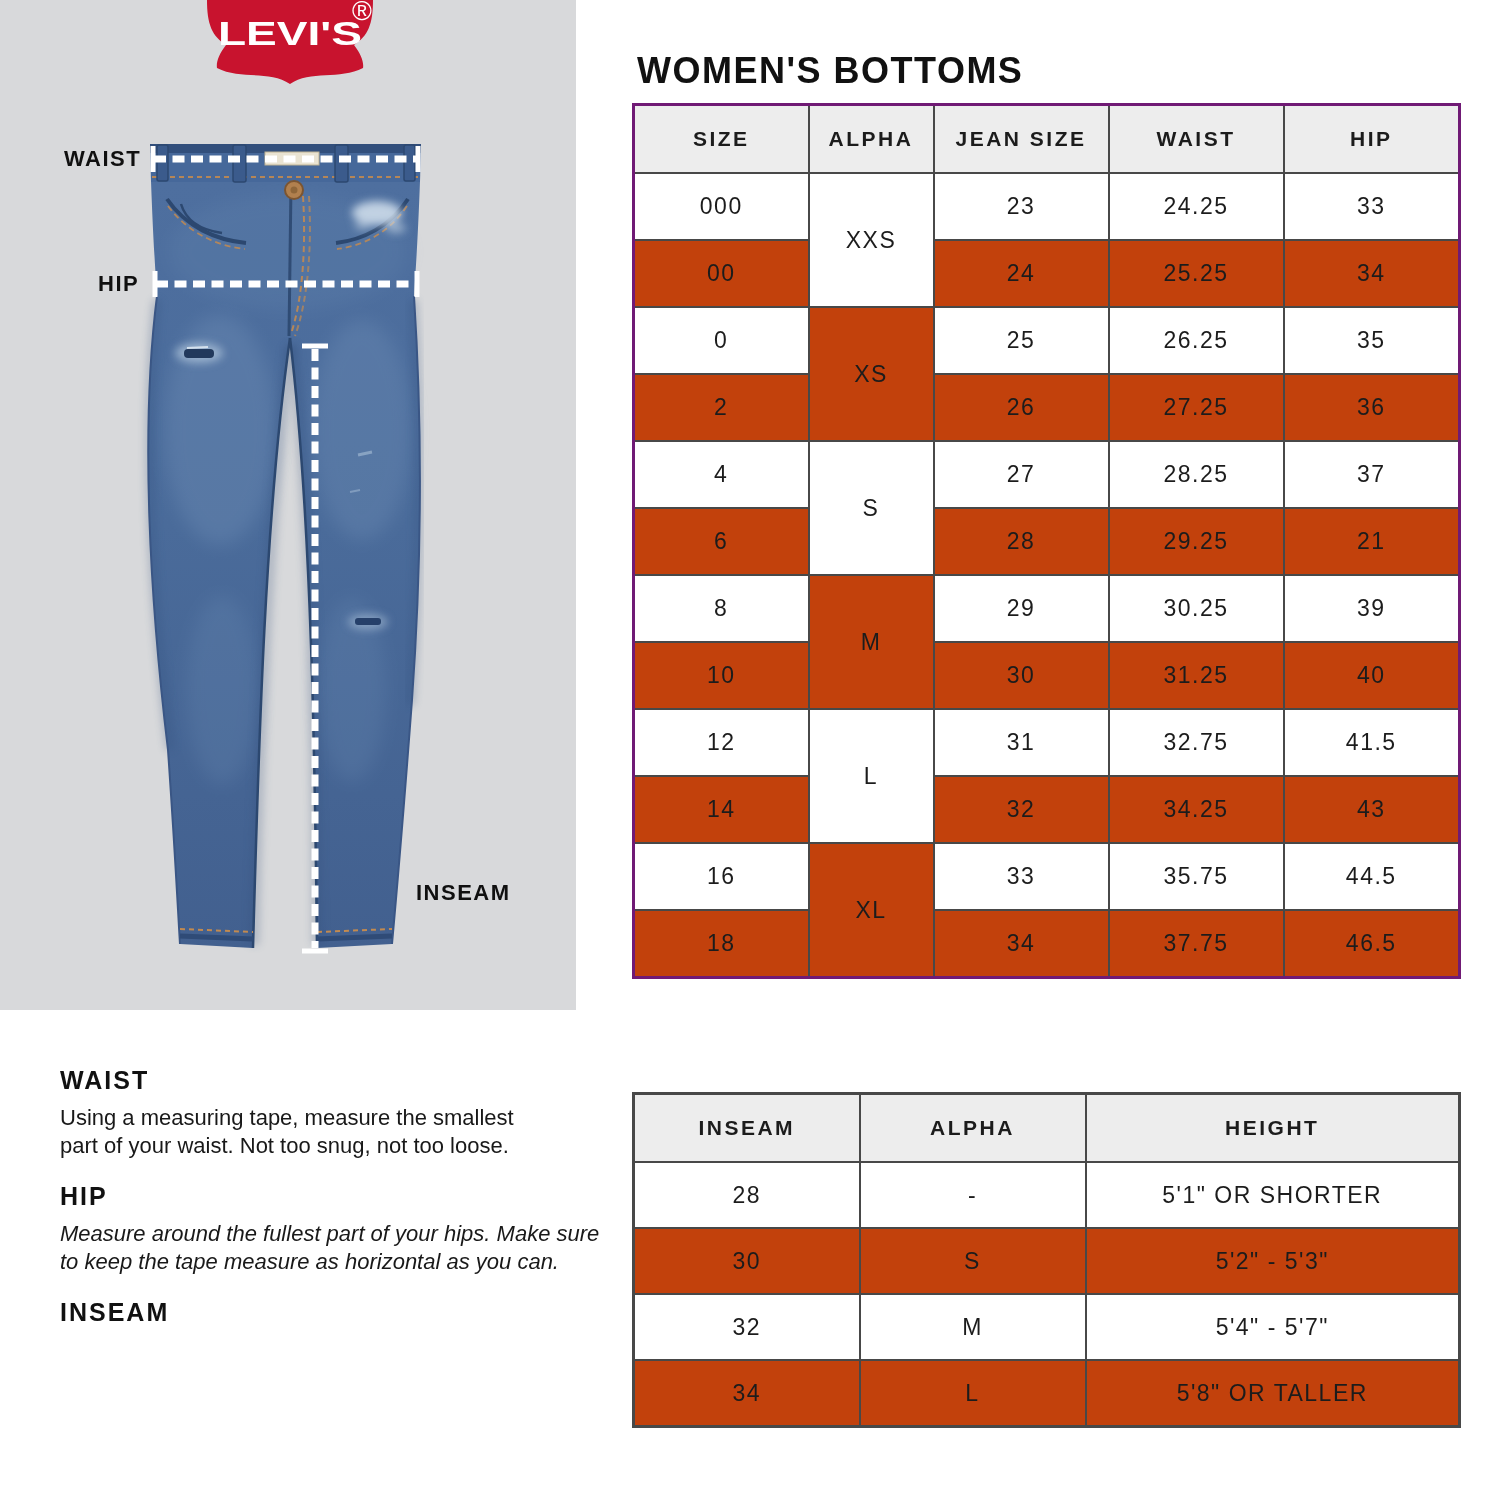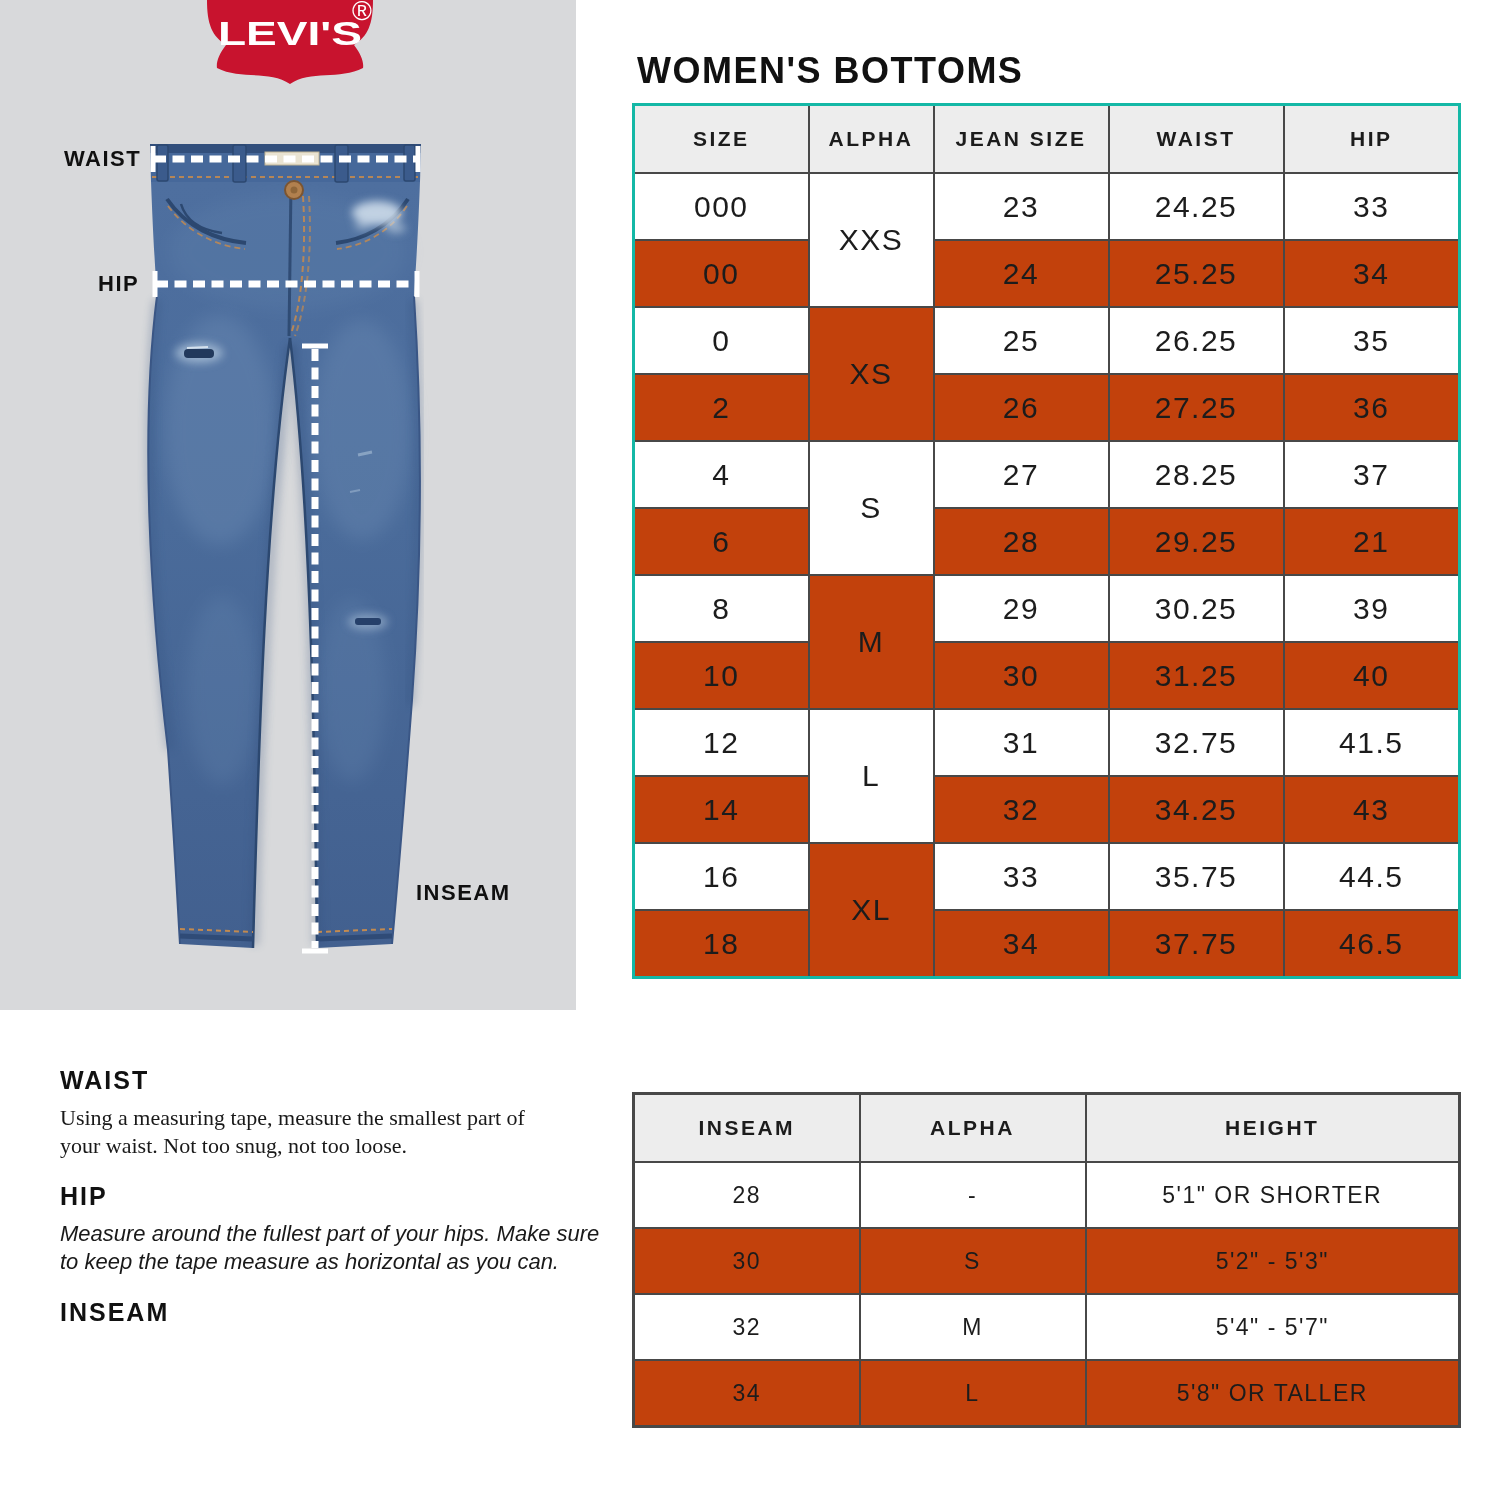--- a/index.html
+++ b/index.html
@@ -18,39 +18,39 @@
   }
   #waist-label{left:64px;top:146px;}
   #hip-label{left:98px;top:271px;}
   #inseam-label{left:416px;top:880px;}
 
   
   .guide{position:absolute;left:60px;top:1066px;width:560px;}
   .guide-item{margin:0 0 22px 0;}
   .guide-title{font-weight:bold;font-size:25px;letter-spacing:2px;margin:0 0 9px 0;color:#111;}
   .guide-text{font-size:22px;line-height:28px;margin:0;color:#191919;}
-  .guide-item:nth-child(1) .guide-text{max-width:478px;font-family:Liberation Serif, serif;}
+  .guide-item:nth-child(1) .guide-text{max-width:478px;}
   .guide-item:nth-child(2) .guide-text{max-width:560px;font-style:italic;}
   .guide-item:nth-child(3) .guide-text{max-width:560px;}
 
   
   .section-title{position:absolute;font-size:36px;font-weight:bold;letter-spacing:1.5px;color:#111;}
   #title-bottoms{left:637px;top:50px;}
   #title-inseam{left:637px;top:1039px;}
 
   
   table{border-collapse:collapse;position:absolute;table-layout:fixed;background:#fff;}
-  #size-table{left:632px;top:103px;width:826px;border:3px solid #14b8a6;}
+  #size-table{left:632px;top:103px;width:826px;border:3px solid #701a75;}
   #inseam-table{left:632px;top:1092px;width:826px;border:3px solid #484848;}
   th,td{
     border:2px solid #484848;text-align:center;vertical-align:middle;
     padding:0;color:#1c1c1c;
   }
   th{font-size:21px;font-weight:bold;letter-spacing:2.5px;background:#ededed;height:66px;}
-  #size-table td{height:65px;font-size:30px;letter-spacing:1.5px;}
+  #size-table td{height:65px;font-size:23px;letter-spacing:1.5px;}
   #inseam-table td{height:64px;font-size:23px;letter-spacing:1.5px;}
   .cl{background:#ffffff;}
   .cs{background:#c2410c;}
 </style>
 </head>
 <body>
 
 <div class="page">
 
   <div class="panel">

